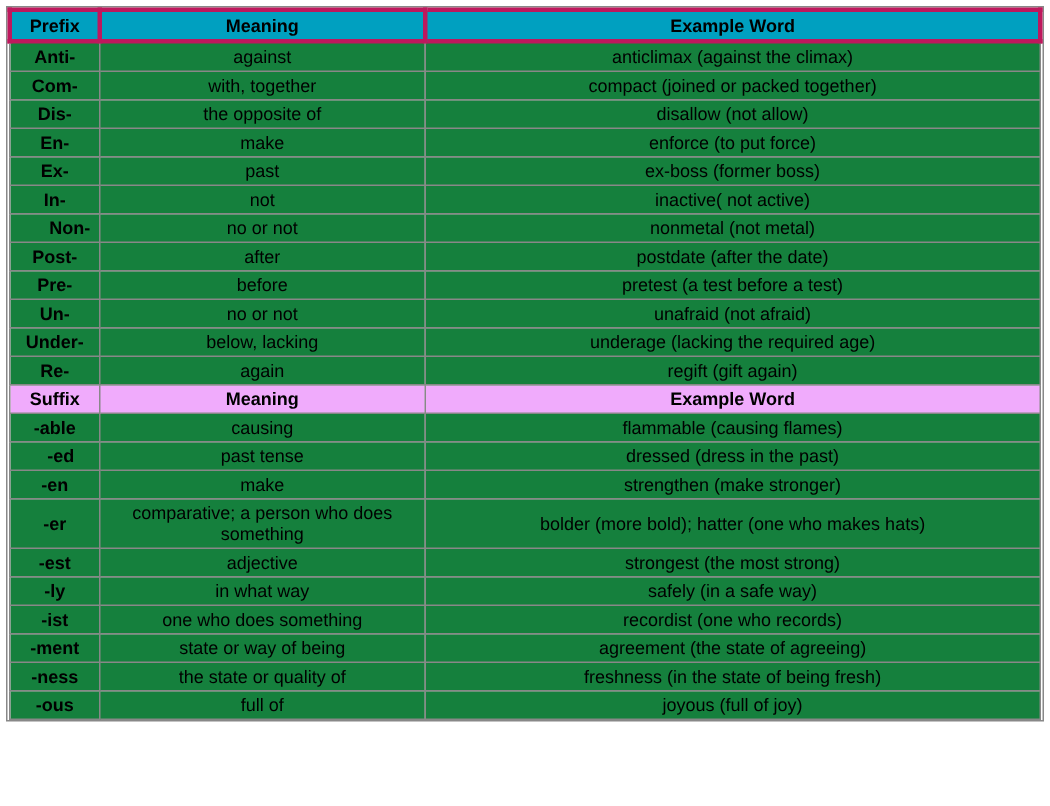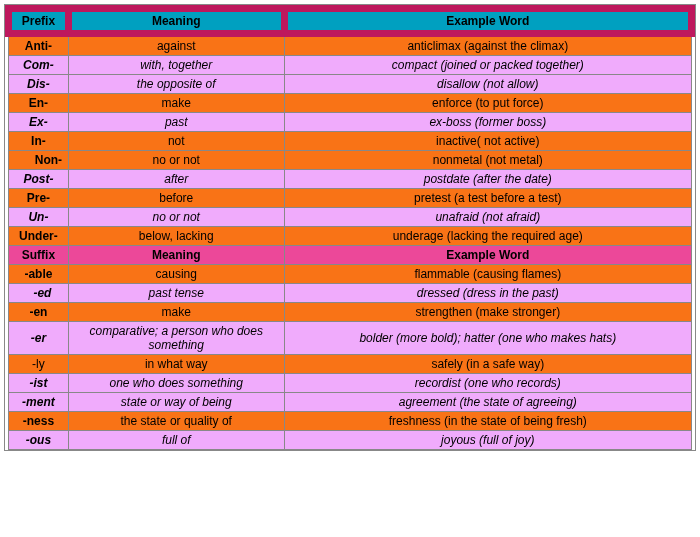--- a/index.html
+++ b/index.html
@@ -17,41 +17,40 @@
       width: 698px;
       margin: 4px;
       border: 1px solid #888;
     }
     table {
       width: 100%;
       border-collapse: collapse;
     }
     thead tr th {
       background-color: #00a0c0;
-      border: 7px solid #be185d;
+      border: 3px solid #be185d;
       font-weight: bold;
       text-align: center;
       padding: 2px 4px;
       color: #000;
     }
     tbody tr td {
       border: 1px solid #888;
       padding: 2px 4px;
       text-align: center;
       color: #000;
     }
     tbody tr.row-cyan td {
-      background-color: #f97316;
+      background-color: #15803d;
     }
     tbody tr.row-light td {
-      background-color: #f0abfc;
-      font-style: italic;
+      background-color: #15803d;
     }
     tbody tr.row-header td {
-      background-color: #ec4899;
+      background-color: #f0abfc;
       font-weight: bold;
     }
     .col-prefix { width: 60px; }
     .col-meaning { width: 220px; }
     .col-example { width: 418px; }
     td:first-child, th:first-child {
       font-weight: bold;
     }
   </style>
 </head>
@@ -115,20 +114,25 @@
         <tr class="row-light">
           <td style="font-weight: bold; margin-top: 20px;">Un-</td>
           <td>no or not</td>
           <td>unafraid (not afraid)</td>
         </tr>
         <tr class="row-cyan">
           <td style="font-weight: bold;">Under-</td>
           <td>below, lacking</td>
           <td>underage (lacking the required age)</td>
         </tr>
+        <tr class="row-light">
+          <td style="font-weight: bold;">Re-</td>
+          <td>again</td>
+          <td>regift (gift again)</td>
+        </tr>
         <tr class="row-header">
           <td style="font-weight: bold;">Suffix</td>
           <td style="font-weight: bold;">Meaning</td>
           <td style="font-weight: bold;">Example Word</td>
         </tr>
         <tr class="row-cyan">
           <td style="font-weight: bold;">-able</td>
           <td>causing</td>
           <td>flammable (causing flames)</td>
         </tr>
@@ -141,21 +145,26 @@
           <td style="font-weight: bold;">-en</td>
           <td>make</td>
           <td>strengthen (make stronger)</td>
         </tr>
         <tr class="row-light">
           <td style="font-weight: bold;">-er</td>
           <td>comparative; a person who does something</td>
           <td>bolder (more bold); hatter (one who makes hats)</td>
         </tr>
         <tr class="row-cyan">
-          <td style="font-weight: normal;">-ly</td>
+          <td style="font-weight: bold;">-est</td>
+          <td>adjective</td>
+          <td>strongest (the most strong)</td>
+        </tr>
+        <tr class="row-cyan">
+          <td style="font-weight: bold;">-ly</td>
           <td>in what way</td>
           <td>safely (in a safe way)</td>
         </tr>
         <tr class="row-light">
           <td style="font-weight: bold;">-ist</td>
           <td>one who does something</td>
           <td>recordist (one who records)</td>
         </tr>
         <tr class="row-light">
           <td style="font-weight: bold;">-ment</td>

